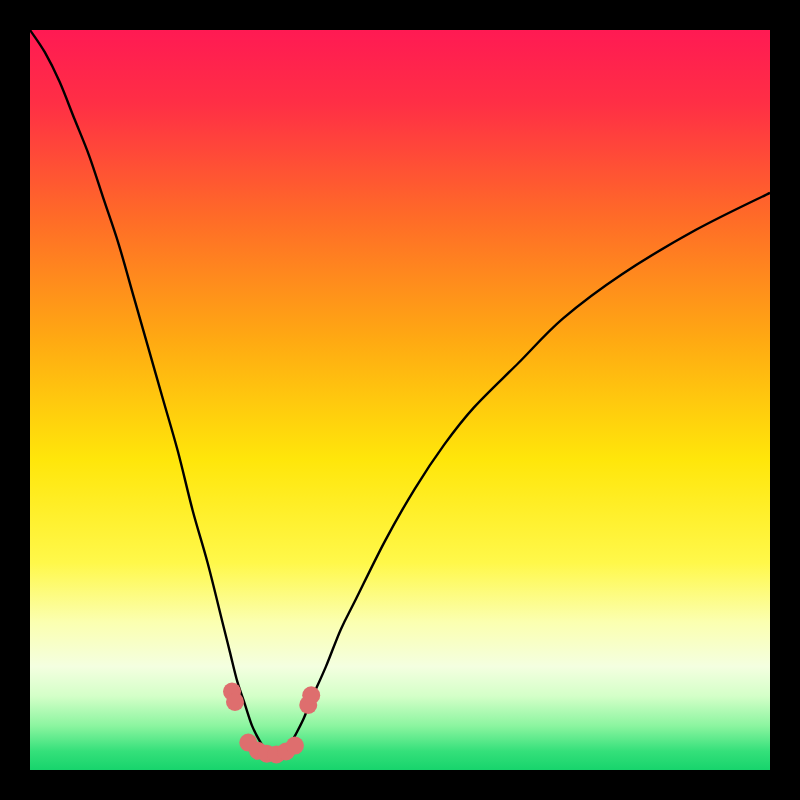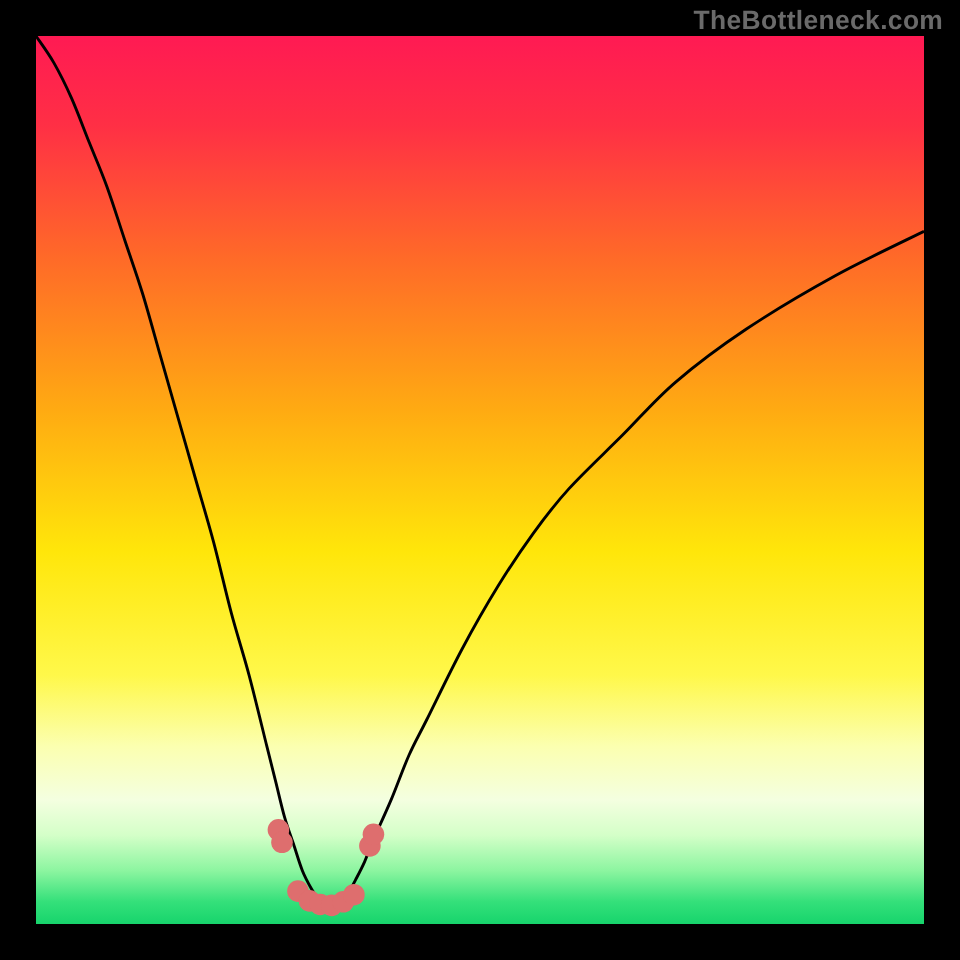--- a/index.html
+++ b/index.html
@@ -48,21 +48,20 @@
     top: 0;
     width: 100%;
     height: 100%;
     pointer-events: none;
   }
 </style>
 </head>
 <body>
 
 <div class="frame">
-  <div class="watermark">TheBottleneck.com</div>
 
   <div class="plot-area">
     <svg class="gradient-bg" viewBox="0 0 740 740" preserveAspectRatio="none">
       <defs>
         <linearGradient id="bgGrad" x1="0" y1="0" x2="0" y2="1">
             <stop offset="0%" stop-color="#ff1a53"></stop>
             <stop offset="10%" stop-color="#ff2f45"></stop>
             <stop offset="25%" stop-color="#ff6a28"></stop>
             <stop offset="42%" stop-color="#ffaa12"></stop>
             <stop offset="57.99999999999999%" stop-color="#ffe60a"></stop>

